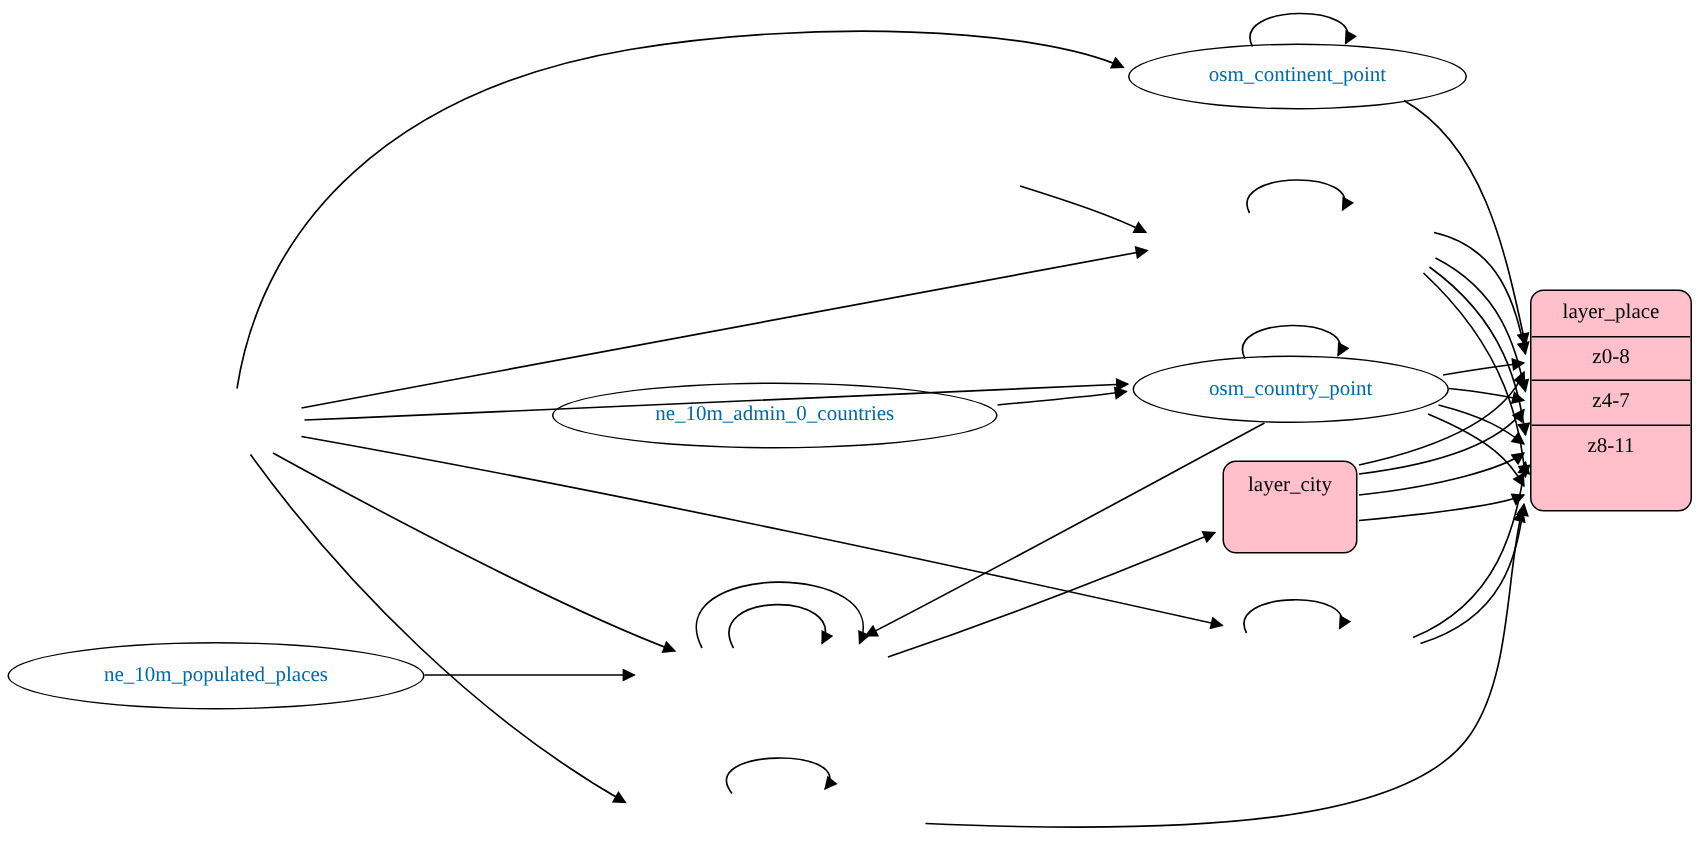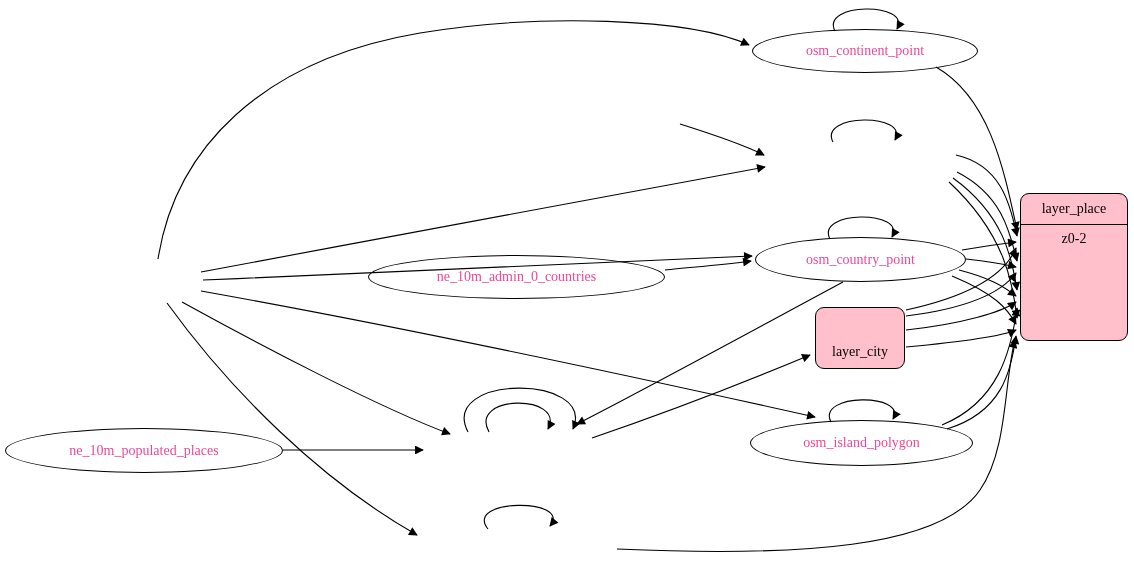--- a/index.html
+++ b/index.html
@@ -7,21 +7,21 @@
     position:relative;
     width:1134px;height:577px;
     background:#ffffff;
     font-family:"Liberation Serif","DejaVu Serif",serif;
     overflow:hidden;
   }
   .node{
     position:absolute;
     display:flex;align-items:center;justify-content:center;
     box-sizing:border-box;
-    font-size:14px;color:#ec4899;
+    font-size:14px;color:#0369a1;
     white-space:nowrap;
     z-index:1;
   }
   .ellipse{
     border:1px solid #000;
     border-radius:50%;
     background:#fff;
   }
   .record{
     position:absolute;
@@ -33,21 +33,21 @@
     z-index:2;
     font-size:14px;color:#000;
     text-align:center;
   }
   .rec-row{
     box-sizing:border-box;
     display:flex;align-items:center;justify-content:center;
     white-space:nowrap;
   }
   .rec-row + .rec-row{border-top:1px solid #000;}
-  .lc-row{height:31px;margin-top:28px;}
+  .lc-row{height:31px;}
   .lp-row{height:29.6px;}
   #edgelayer{
     position:absolute;left:0;top:0;z-index:3;
     pointer-events:none;
   }
   #edgelayer path{
     fill:none;stroke:#000;stroke-width:1.1;
   }
 </style>
 </head>
@@ -68,32 +68,31 @@
   <div class="node ellipse" style="left:752px;top:29px;width:226px;height:44px">
     <span>osm_continent_point</span>
   </div>
 
 
   <div class="node ellipse" style="left:755px;top:237px;width:211px;height:45px">
     <span>osm_country_point</span>
   </div>
 
 
-  <div class="node ellipse" style="left:750px;top:420px;width:223px;height:46px">
-    <span>osm_island_polygon</span>
-  </div>
 
 
   <div class="record" style="left:815px;top:307px;width:90px;height:62px">
     <div class="rec-row lc-row">layer_city</div>
   </div>
 
   <div class="record" style="left:1020px;top:193px;width:108px;height:148px">
     <div class="rec-row lp-row">layer_place</div>
-    <div class="rec-row lp-row">z0-2</div>
+    <div class="rec-row lp-row">z0-8</div>
+    <div class="rec-row lp-row">z4-7</div>
+    <div class="rec-row lp-row">z8-11</div>
   </div>
 
   <svg id="edgelayer" width="1134" height="577" viewBox="0 0 1134 577">
     <defs>
       <marker id="arr" viewBox="0 0 10 10" refX="9" refY="5" markerWidth="10" markerHeight="8" orient="auto-start-reverse">
         <path d="M0,0 L10,5 L0,10 z" style="fill:#000;stroke:none"></path>
       </marker>
     </defs>
 
     <path d="M 158 259 C 175 150, 260 60, 420 33 C 540 13, 690 18, 749 45" marker-end="url(#arr)"></path>

